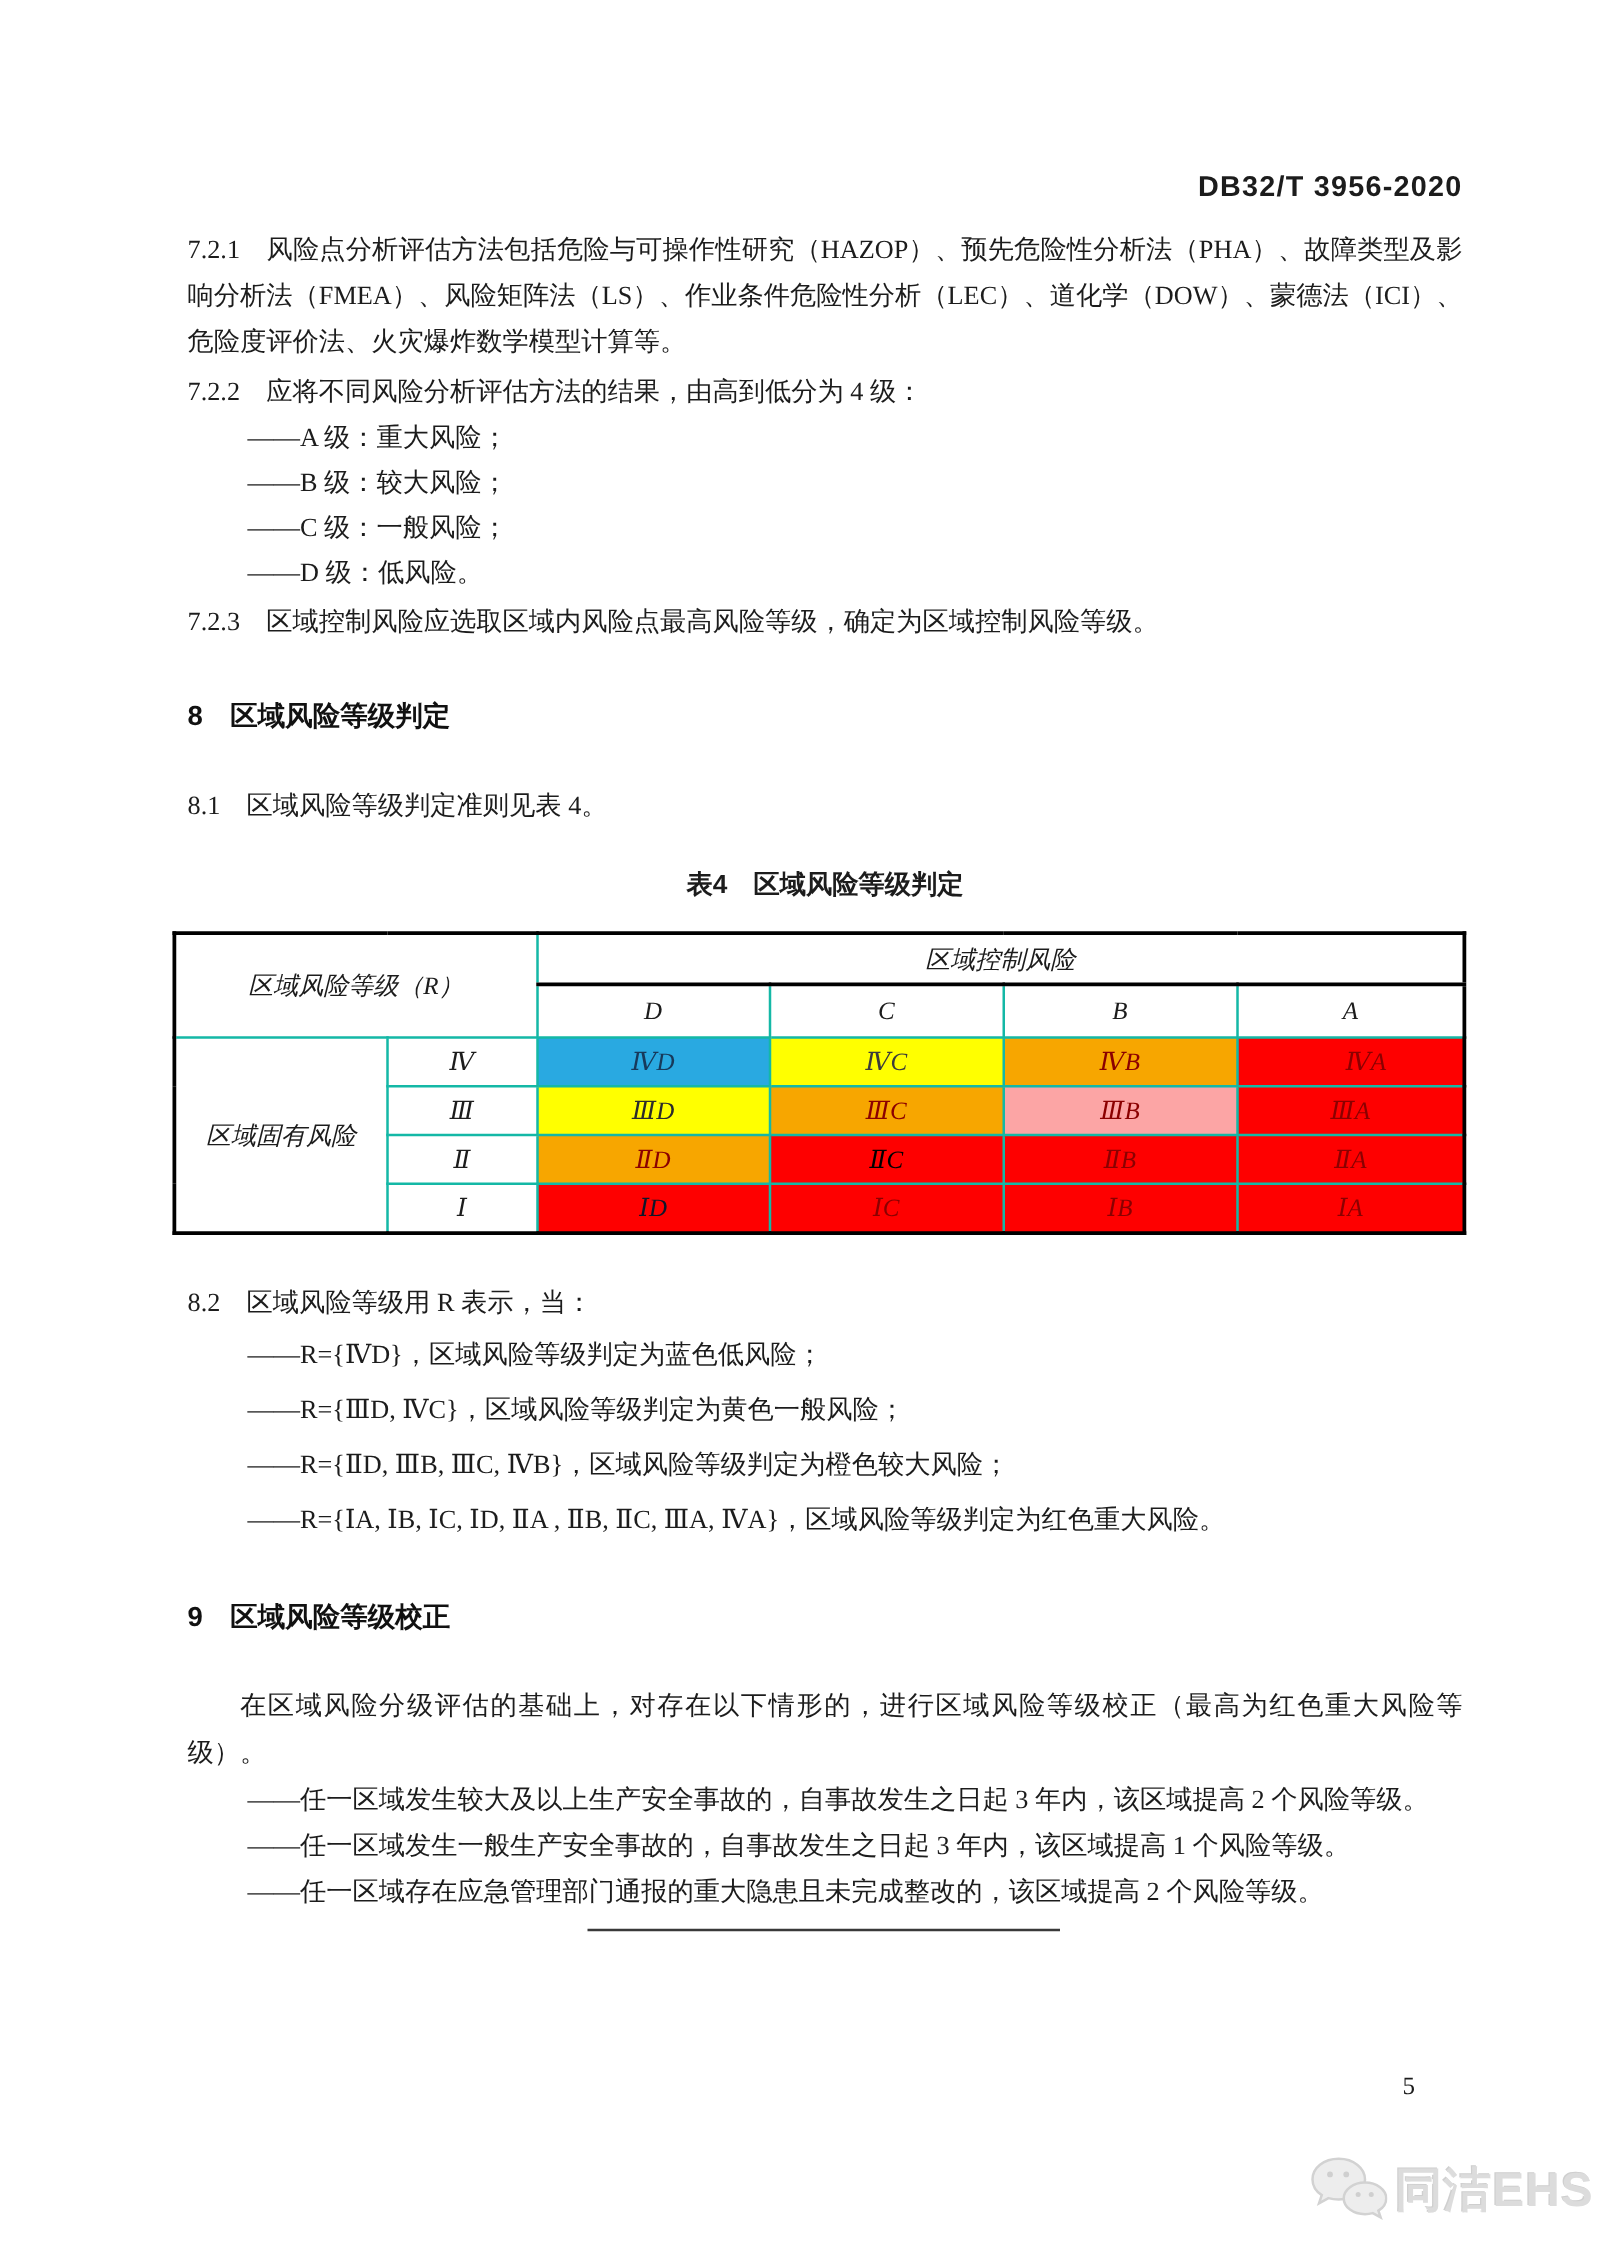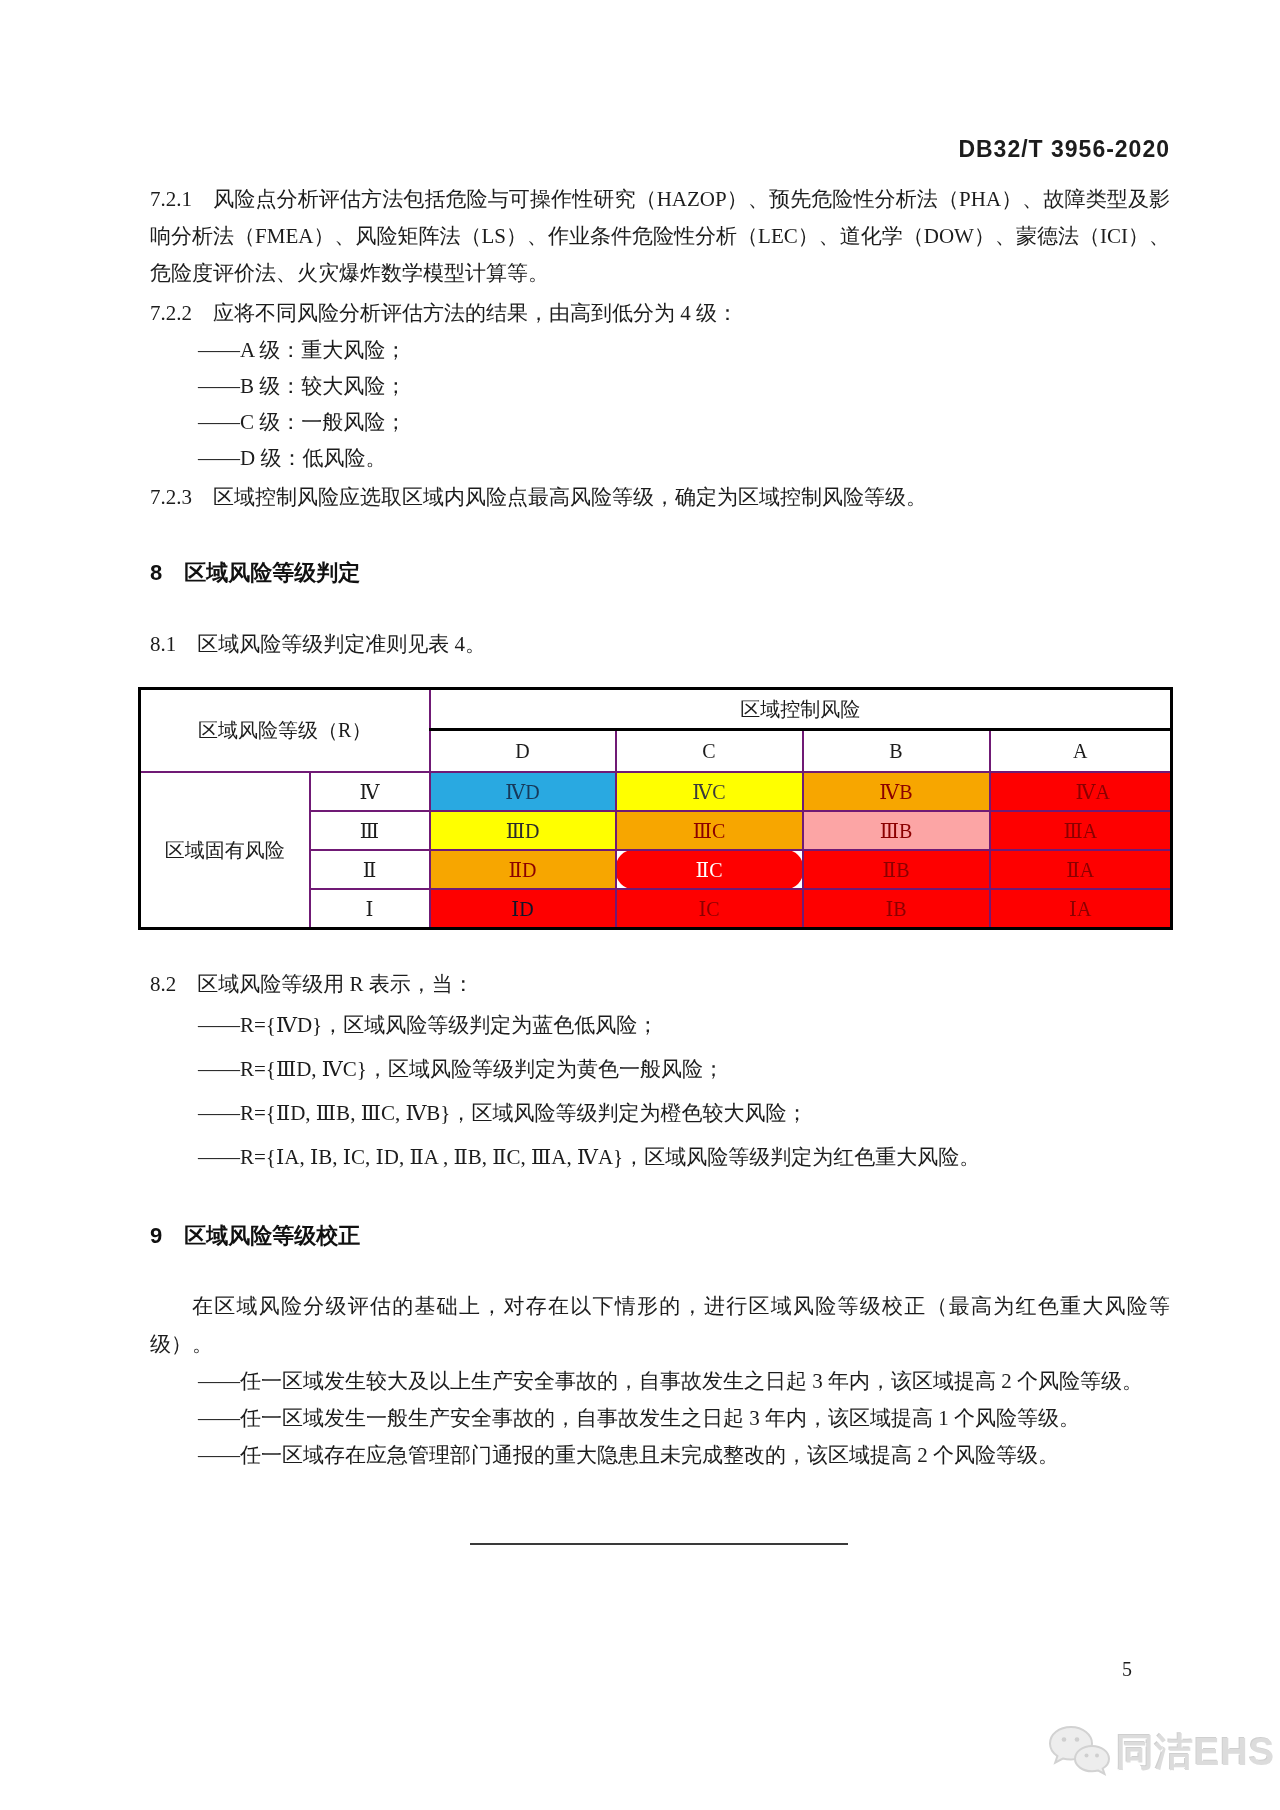--- a/index.html
+++ b/index.html
@@ -16,22 +16,22 @@
   .p722{margin-top:3px;}
   .dash-list .li{margin-left:48px;font-size:21px;line-height:36px;}
   .p723{margin-top:3px;}
   .sec-heading{margin-top:44px;font-family:"Liberation Sans","DejaVu Sans",sans-serif;
     font-weight:bold;font-size:22px;line-height:26px;color:#111;}
   .p81{margin-top:40px;}
   .tbl-caption{margin-top:30px;text-align:center;font-family:"Liberation Sans","DejaVu Sans",sans-serif;
     font-weight:bold;font-size:21px;}
   table.risk{margin-top:24px;margin-left:-12px;border-collapse:collapse;width:1032px;
     table-layout:fixed;border:3px solid #000;}
-  table.risk td{border:2px solid #701a75;text-align:center;vertical-align:middle;
-    font-size:20px;padding:0;}
+  table.risk td{border:2px solid #14b8a6;text-align:center;vertical-align:middle;
+    font-size:20px;padding:0;font-style:italic;}
   td.corner{font-size:20px;}
   td.group-hdr{border-bottom:3px solid #000 !important;height:38px;}
   td.col-hdr{height:40px;}
   td.level{height:37px;}
   td.risk-cell{height:37px;font-size:19px;}
   .p82{margin-top:36px;}
   .b-list .li{margin-left:48px;font-size:21px;line-height:44px;}
   .p9intro{margin-top:38px;text-indent:2em;line-height:38px;}
   .c-list .li{margin-left:48px;padding-left:2em;text-indent:-2em;font-size:21px;line-height:37px;}
   .footer-divider{position:absolute;left:470px;top:1543px;width:378px;height:0;
@@ -61,20 +61,21 @@
     <div class="li">——C 级：一般风险；</div>
     <div class="li">——D 级：低风险。</div>
   </div>
 
   <p class="p723">7.2.3　区域控制风险应选取区域内风险点最高风险等级，确定为区域控制风险等级。</p>
 
   <div class="sec-heading">8　区域风险等级判定</div>
 
   <p class="p81">8.1　区域风险等级判定准则见表 4。</p>
 
+  <div class="tbl-caption">表4　区域风险等级判定</div>
 
   <table class="risk">
     <colgroup>
       <col style="width:170px">
         <col style="width:120px">
       <col style="width:186px">
         <col style="width:187px">
       <col style="width:187px">
         <col style="width:182px">
     </colgroup>
@@ -100,21 +101,21 @@
       <tr>
         <td class="level">Ⅲ</td>
         <td class="risk-cell" style="background-color: rgb(255, 255, 0); color: rgb(43, 43, 43);">ⅢD</td>
         <td class="risk-cell" style="background-color: rgb(247, 166, 0); color: rgb(139, 0, 0);">ⅢC</td>
         <td class="risk-cell" style="background-color: #fca5a5; color: rgb(139, 0, 0);">ⅢB</td>
         <td class="risk-cell" style="background-color: rgb(254, 0, 0); color: rgb(139, 0, 0);">ⅢA</td>
       </tr>
       <tr>
         <td class="level">Ⅱ</td>
         <td class="risk-cell" style="background-color: rgb(247, 166, 0); color: rgb(139, 0, 0);">ⅡD</td>
-        <td class="risk-cell" style="background-color: rgb(254, 0, 0); color: #ffffff; border-radius: 17px;">ⅡC</td>
+        <td class="risk-cell" style="background-color: rgb(254, 0, 0); color: #000000;">ⅡC</td>
         <td class="risk-cell" style="background-color: rgb(254, 0, 0); color: rgb(139, 0, 0);">ⅡB</td>
         <td class="risk-cell" style="background-color: rgb(254, 0, 0); color: rgb(139, 0, 0);">ⅡA</td>
       </tr>
       <tr>
         <td class="level">Ⅰ</td>
         <td class="risk-cell" style="background-color: rgb(254, 0, 0); color: #0f172a;">ⅠD</td>
         <td class="risk-cell" style="background-color: rgb(254, 0, 0); color: rgb(139, 0, 0);">ⅠC</td>
         <td class="risk-cell" style="background-color: rgb(254, 0, 0); color: rgb(139, 0, 0);">ⅠB</td>
         <td class="risk-cell" style="background-color: rgb(254, 0, 0); color: rgb(139, 0, 0);">ⅠA</td>
       </tr>

